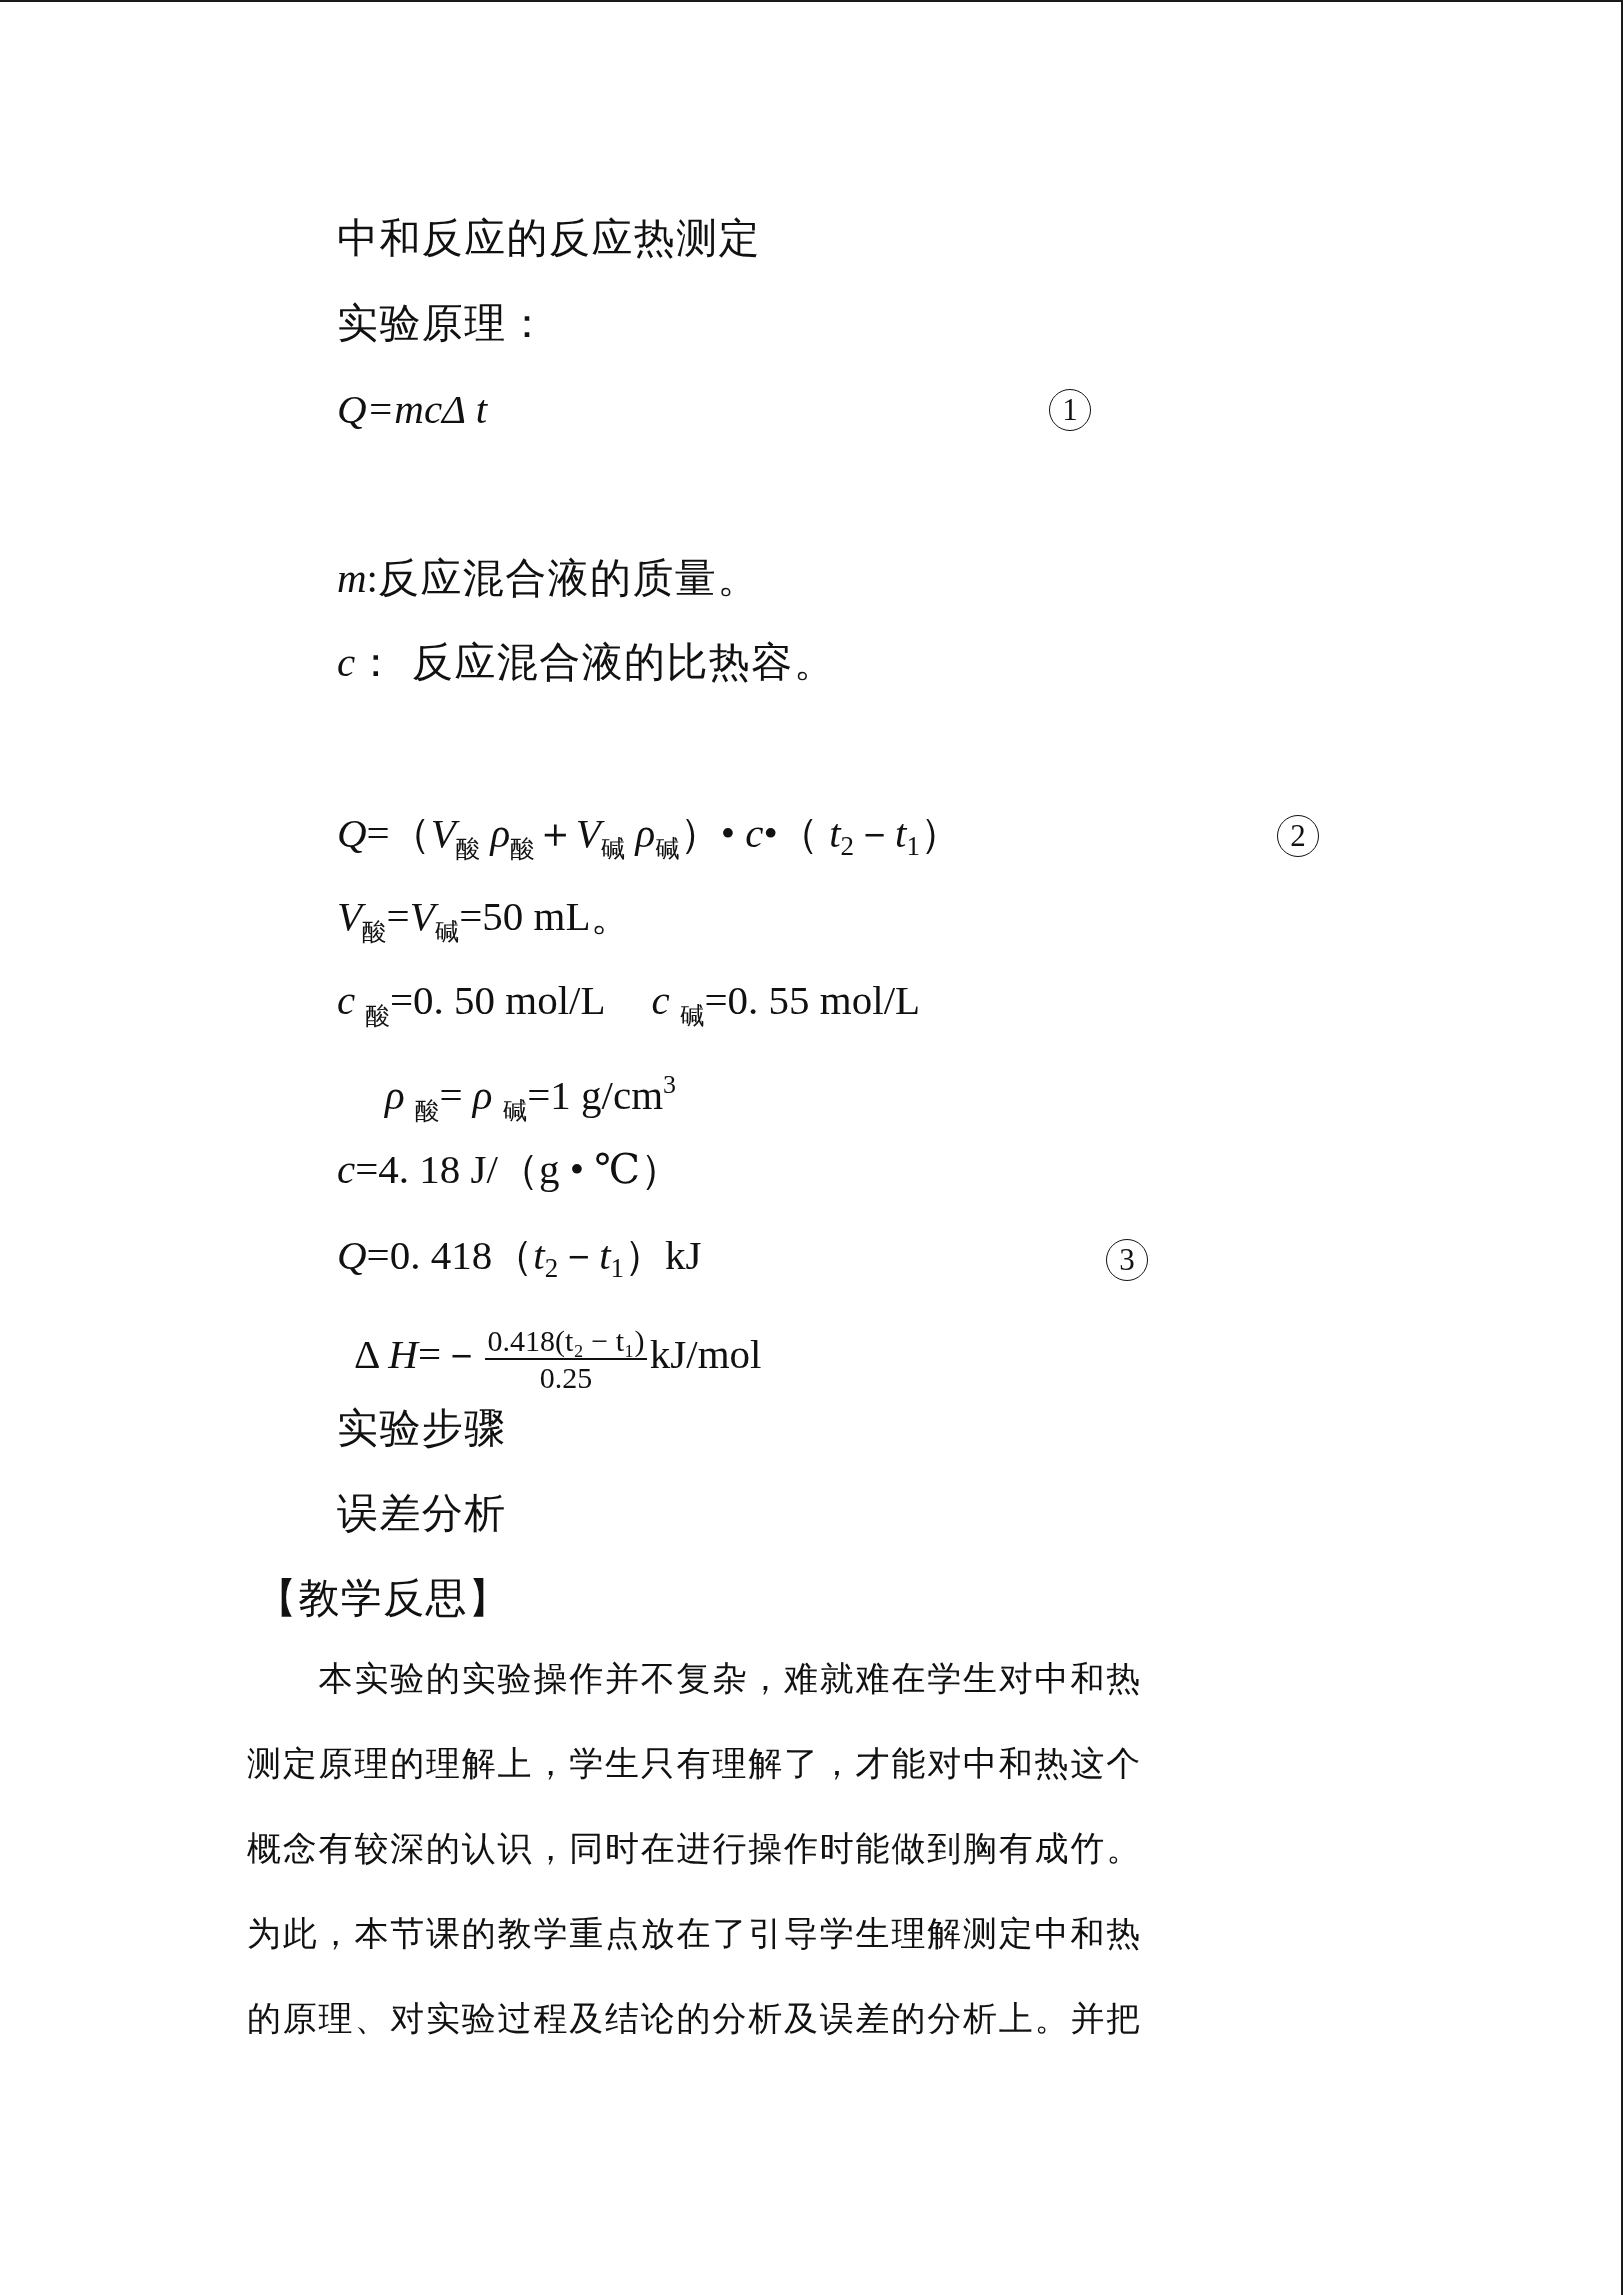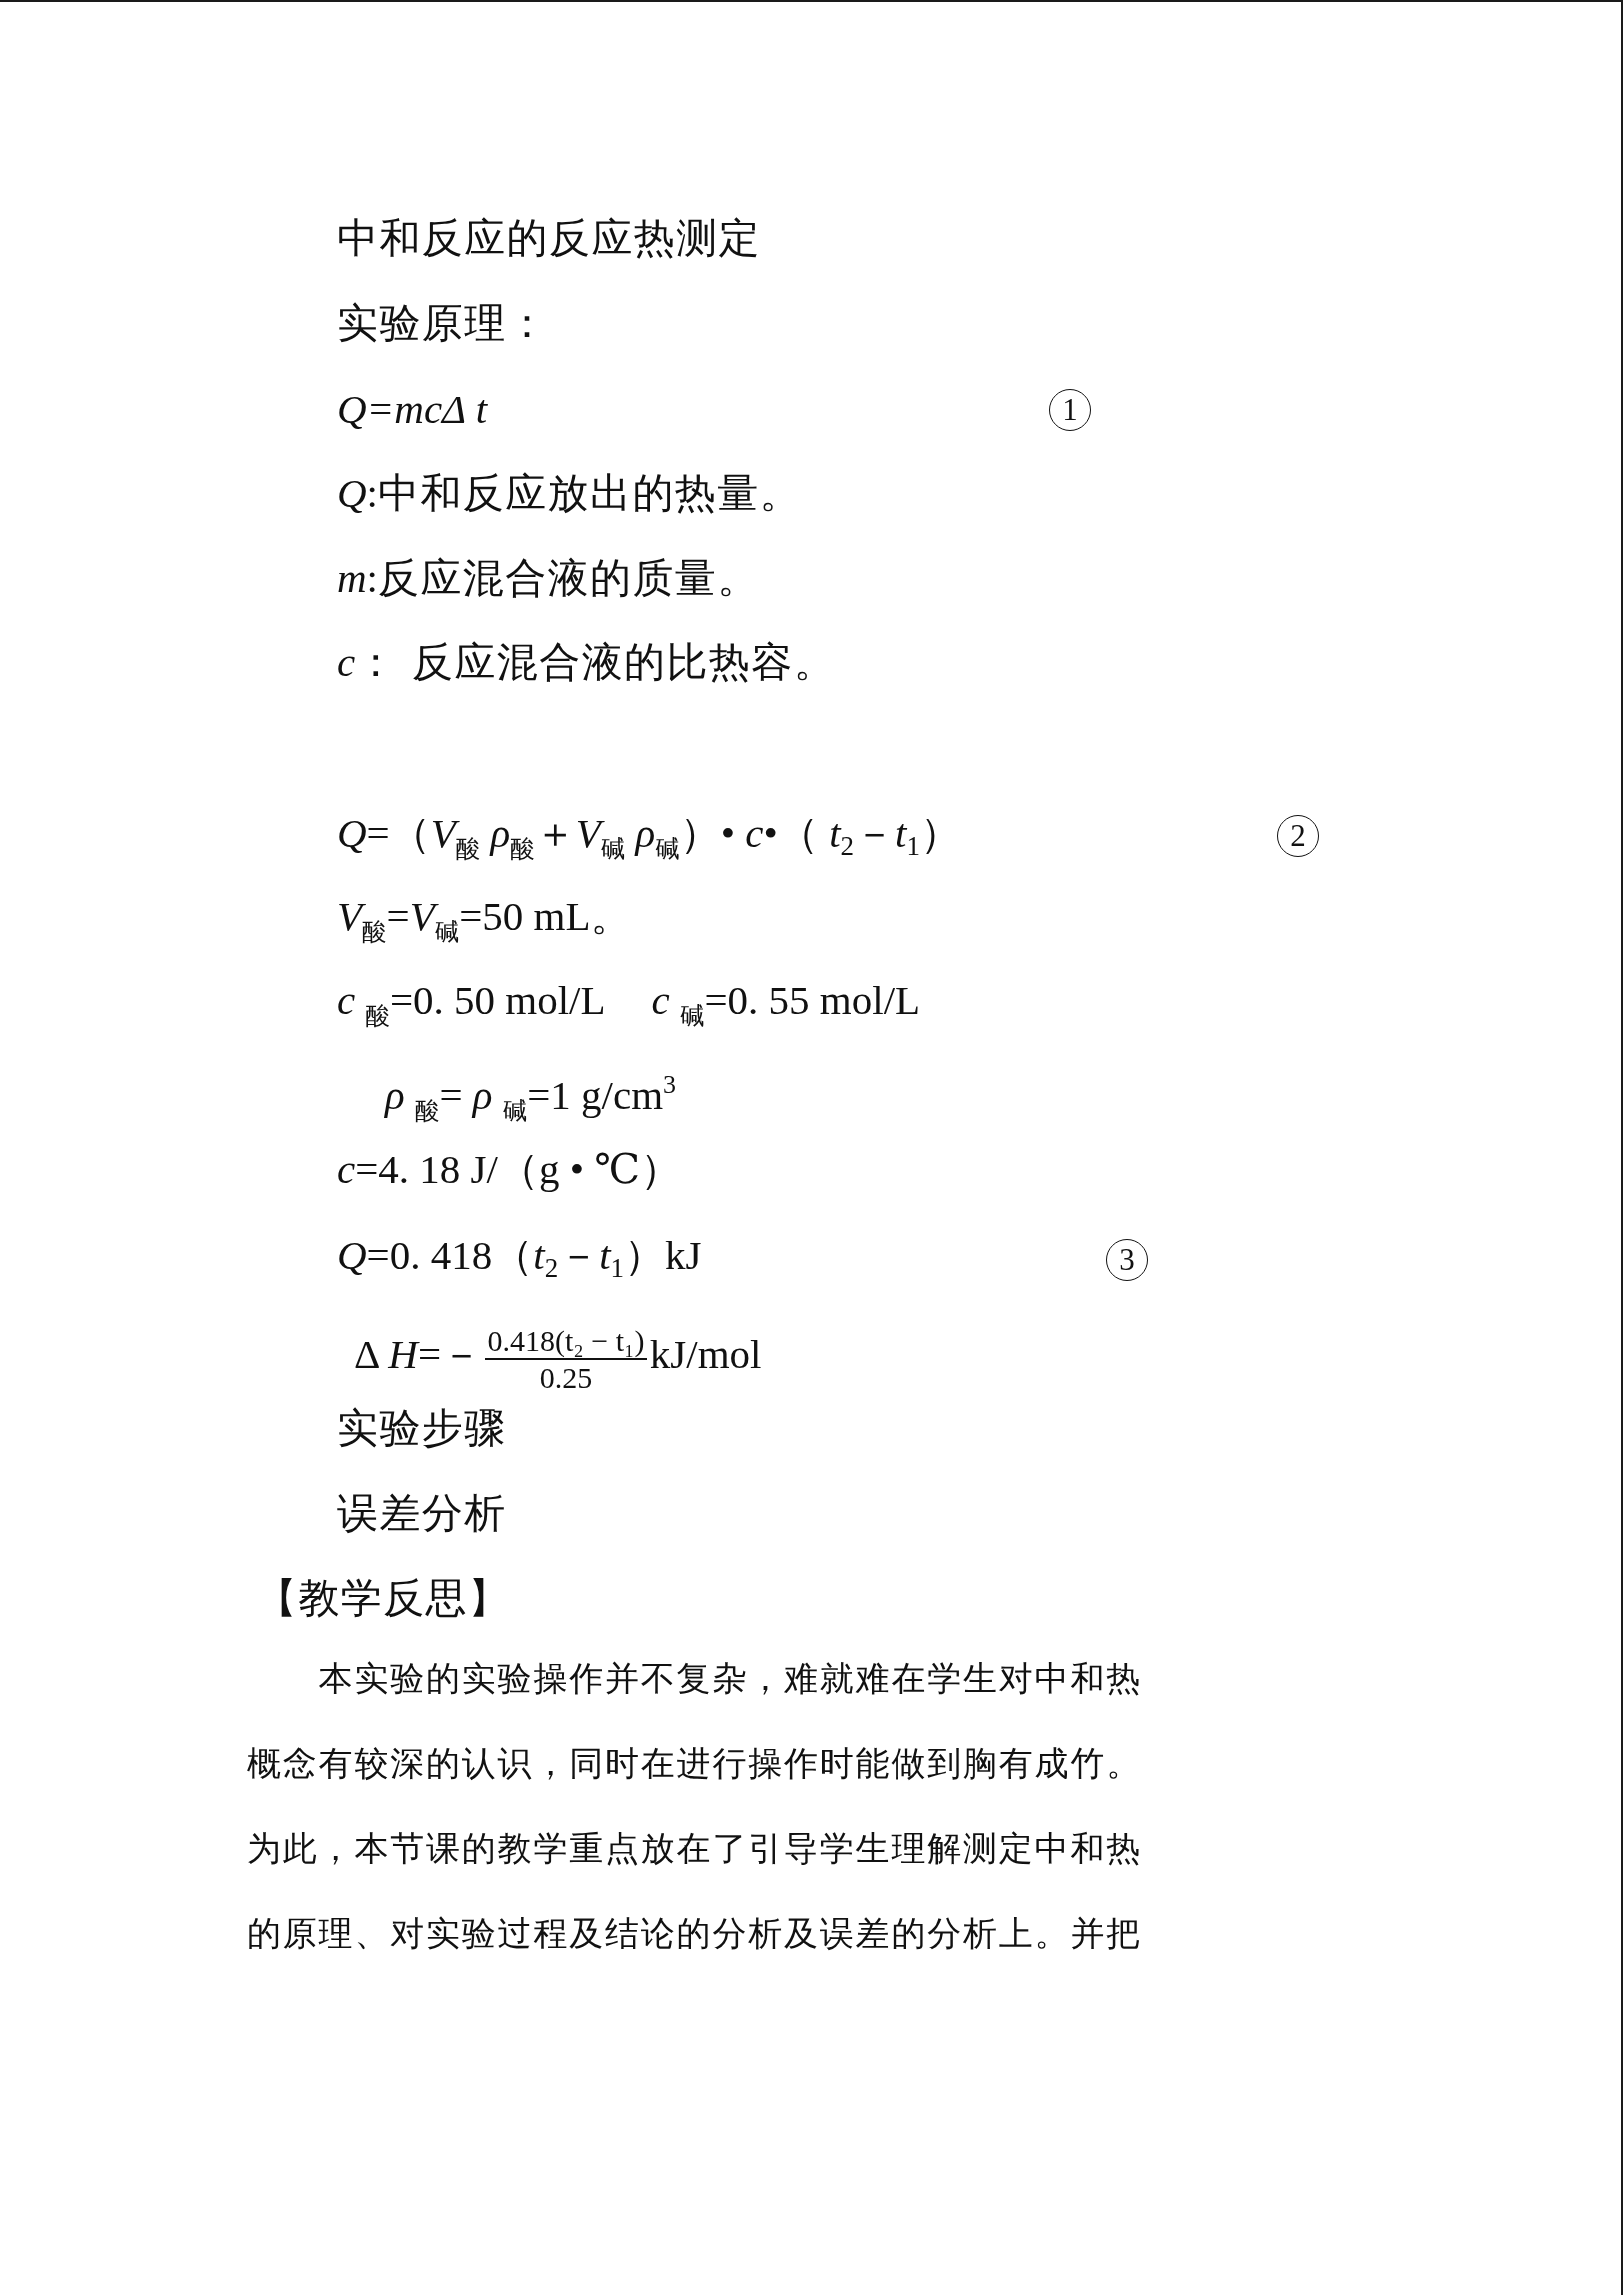--- a/index.html
+++ b/index.html
@@ -33,23 +33,20 @@
 
   <div class="line cjk" style="left:337px; top:214px;">中和反应的反应热测定</div>
 
   <div class="line cjk" style="left:337px; top:299px;">实验原理：</div>
 
   <div class="line math" style="left:337px; top:385px;">
     <span class="it">Q</span><span class="it">=mcΔ t</span>
   </div>
   <div class="eqnum" style="left:1049px; top:389px;">1</div>
 
-  <div class="line" style="left:337px; top:469px;">
-    <span class="math it">Q</span><span class="math">:</span><span class="cjk">中和反应放出的热量。</span>
-  </div>
   <div class="line" style="left:337px; top:554px;">
     <span class="math it">m</span><span class="math">:</span><span class="cjk">反应混合液的质量。</span>
   </div>
   <div class="line" style="left:337px; top:638px;">
     <span class="math it">c</span><span class="cjk">：</span><span class="cjk"> 反应混合液的比热容。</span>
   </div>
 
   <div class="line math" style="left:337px; top:809px;">
     <span class="it">Q</span><span>=（</span><span class="it">V</span><span class="sub">酸</span>
     <span class="it">ρ</span><span class="sub">酸</span><span>＋</span><span class="it">V</span><span class="sub">碱</span>
@@ -86,18 +83,19 @@
     <span>Δ </span><span class="it">H</span><span>=－</span><span class="frac"><span class="num">0.418(t₂ − t₁)</span><span class="den">0.25</span></span><span>kJ/mol</span>
   </div>
 
   <div class="line cjk" style="left:337px; top:1404px;">实验步骤</div>
   <div class="line cjk" style="left:337px; top:1489px;">误差分析</div>
 
   <div class="line cjk" style="left:256px; top:1574px;">【教学反思】</div>
 
   <div class="para" style="top:1636px;">
     <span class="pl">　　本实验的实验操作并不复杂，难就难在学生对中和热</span>
+    <span class="pl">测定原理的理解上，学生只有理解了，才能对中和热这个</span>
     <span class="pl">概念有较深的认识，同时在进行操作时能做到胸有成竹。</span>
     <span class="pl">为此，本节课的教学重点放在了引导学生理解测定中和热</span>
     <span class="pl">的原理、对实验过程及结论的分析及误差的分析上。并把</span>
   </div>
 </div>
 
 
 </body></html>

